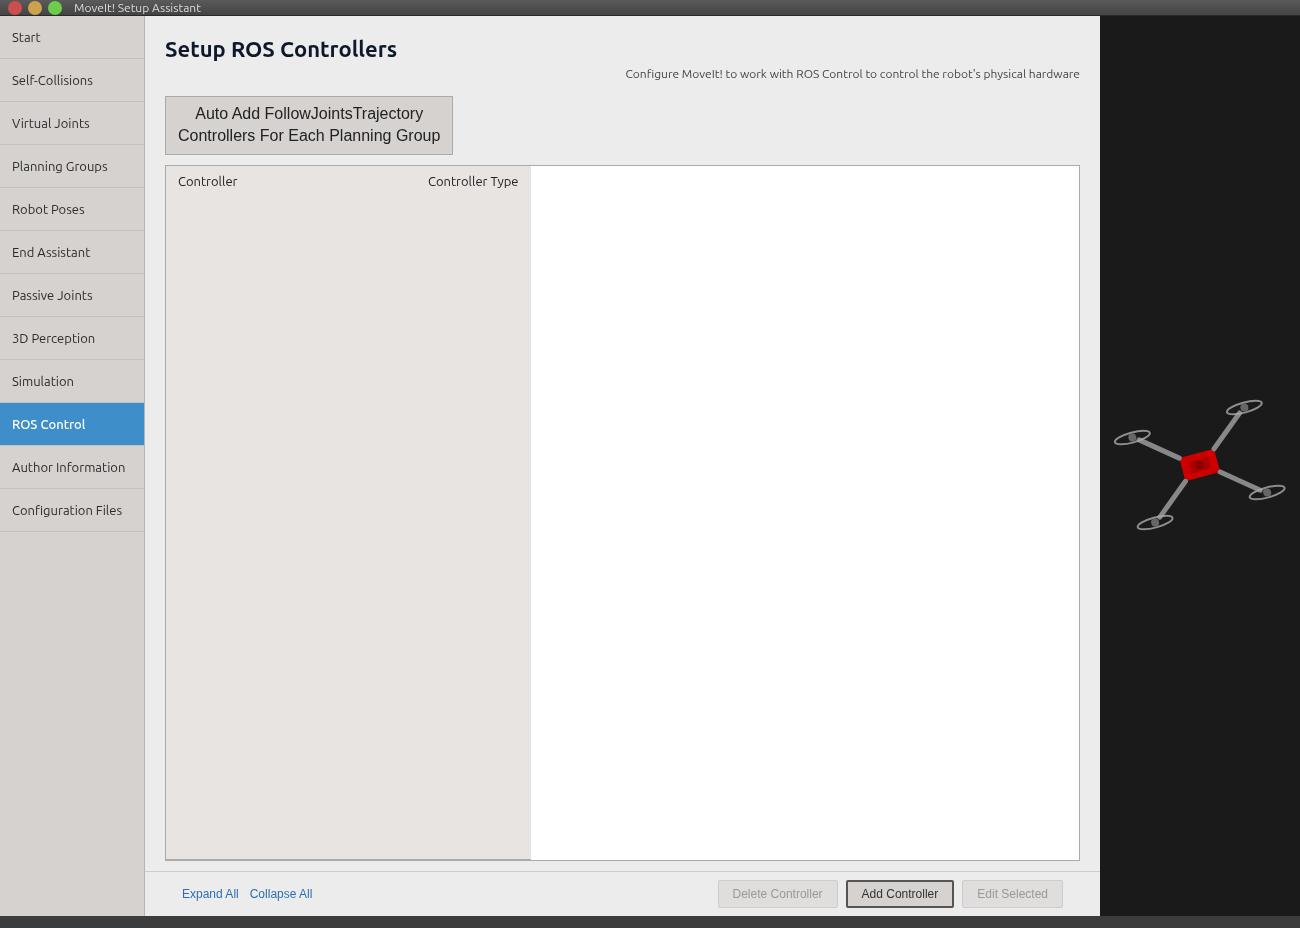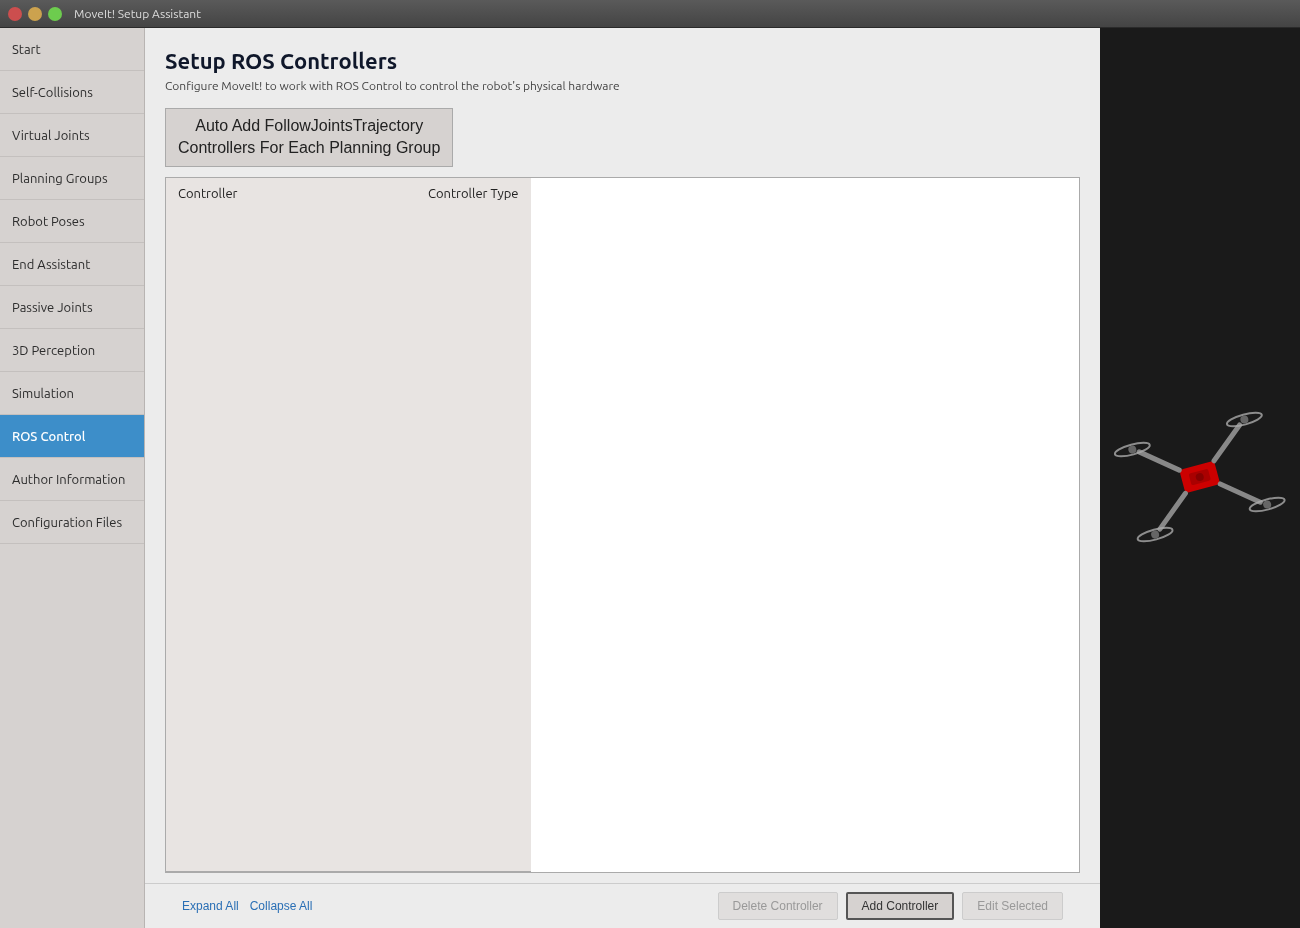--- a/index.html
+++ b/index.html
@@ -12,21 +12,21 @@
       width: 1300px;
       height: 928px;
       font-family: Ubuntu, 'DejaVu Sans', sans-serif;
       font-size: 13px;
       background: #3c3c3c;
       overflow: hidden;
     }
 
     
     .titlebar {
-      height: 28px;
+      height: 16px;
       background: linear-gradient(to bottom, #5a5a5a, #444444);
       display: flex;
       align-items: center;
       padding: 0 8px;
       gap: 6px;
       border-bottom: 1px solid #2a2a2a;
     }
 
     .titlebar-btn {
       width: 14px;
@@ -98,20 +98,21 @@
       font-size: 22px;
       font-weight: bold;
       color: #0f172a;
       margin-bottom: 6px;
     }
 
     .page-subtitle {
       font-size: 12px;
       color: #444;
       margin-bottom: 16px;
+      text-align: right;
     }
 
     .toolbar {
       margin-bottom: 10px;
     }
 
     .auto-add-btn {
       background: #d6d2d0;
       border: 1px solid #aaa;
       padding: 6px 12px;

